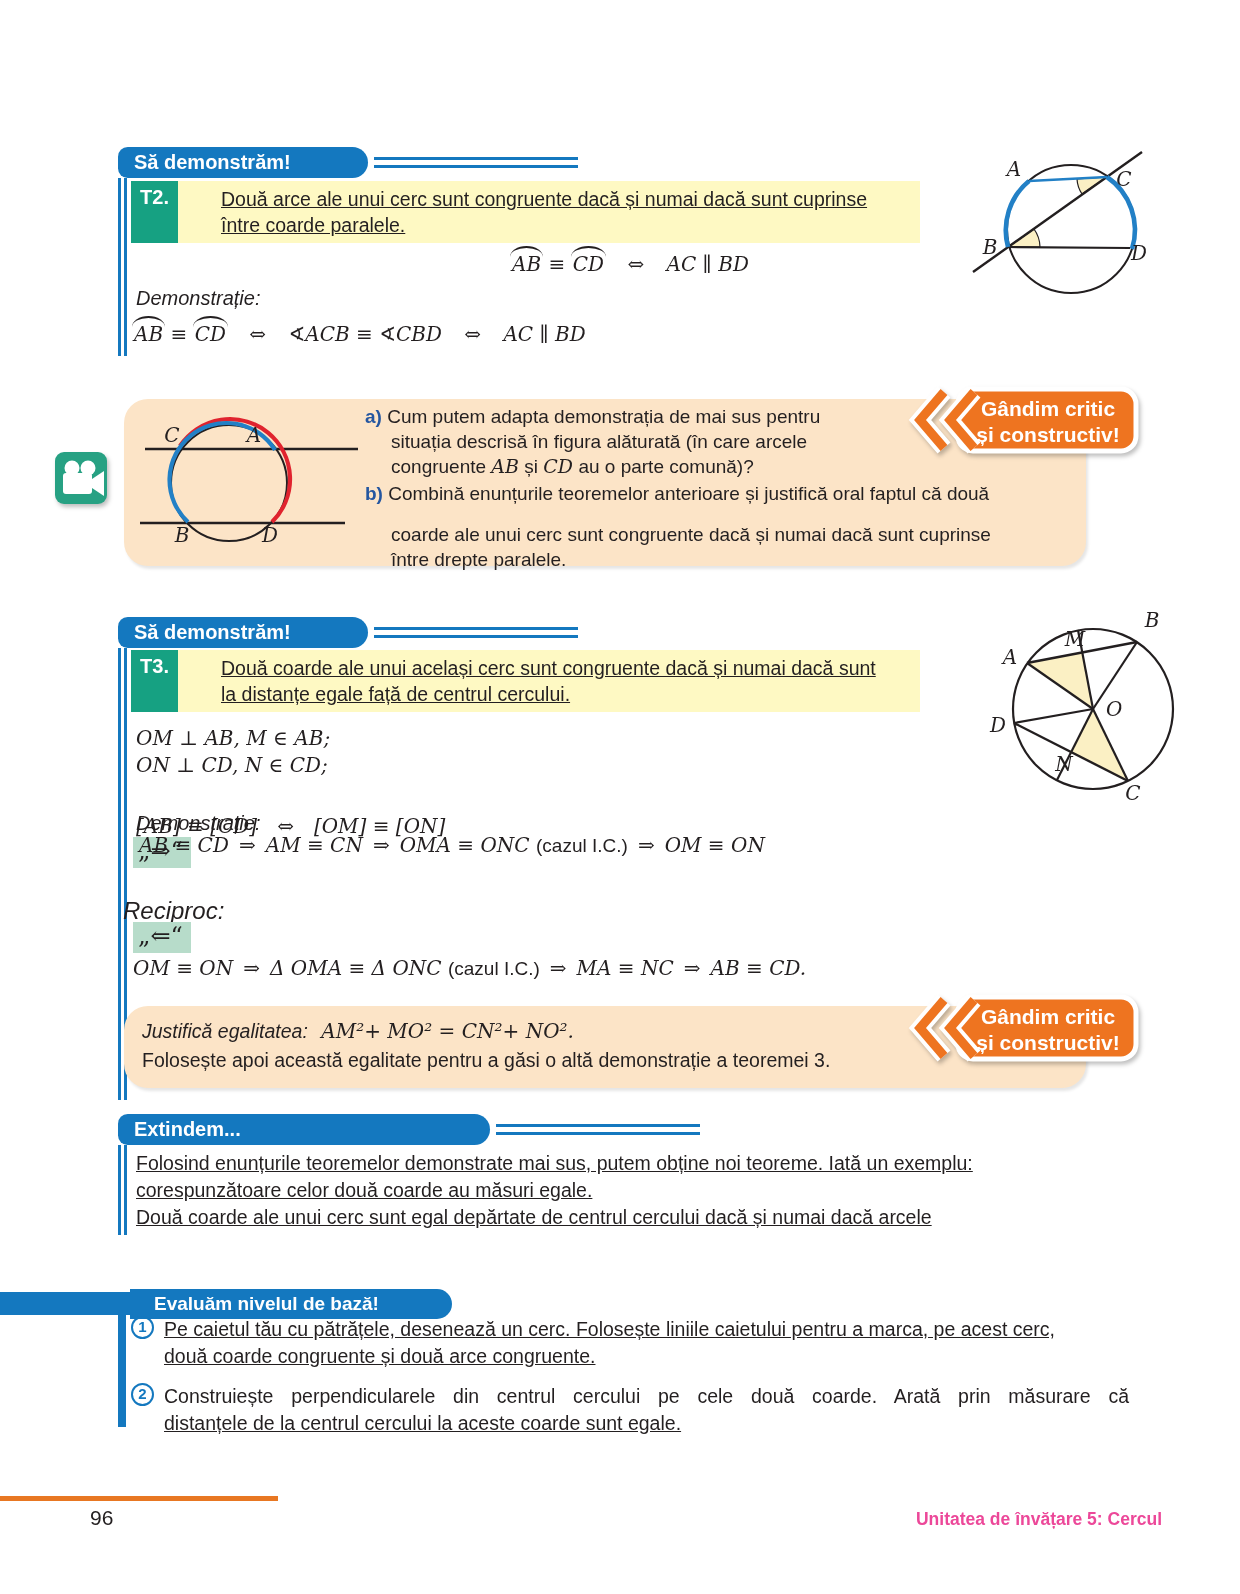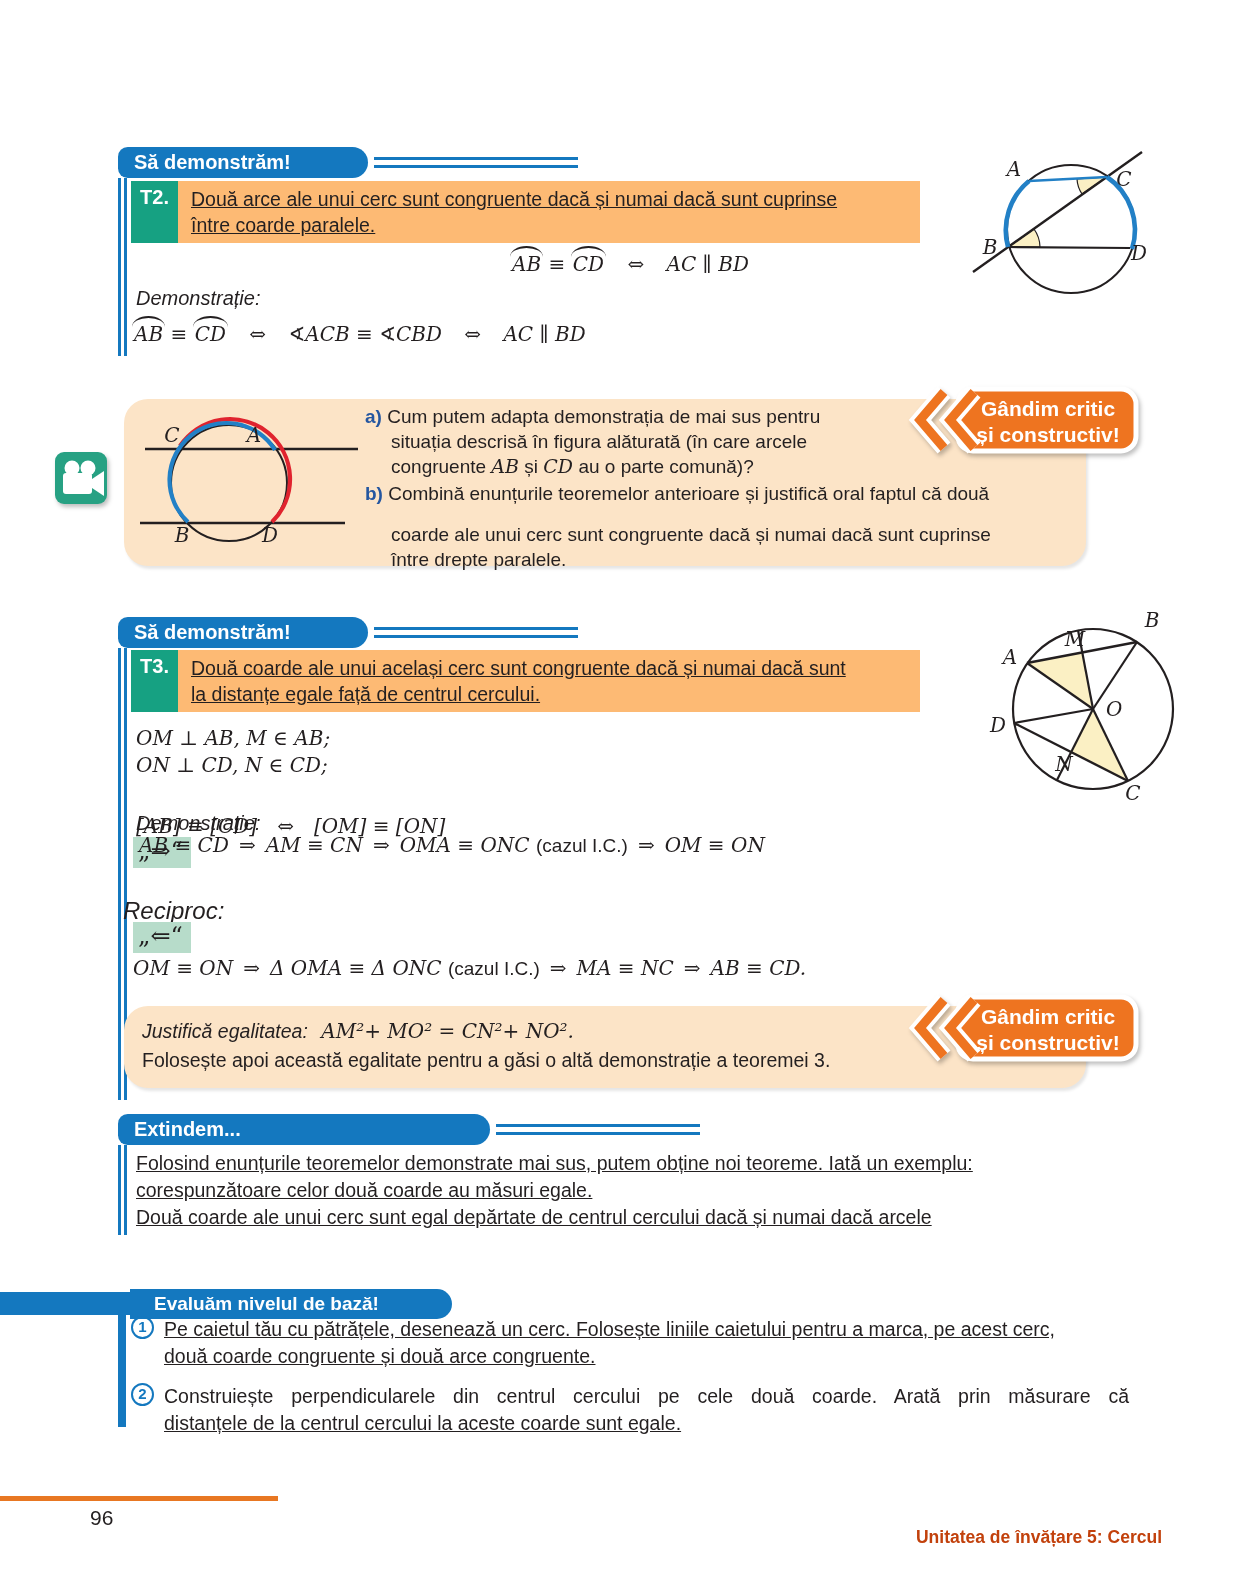--- a/index.html
+++ b/index.html
@@ -4,21 +4,21 @@
 <style>
   html,body{margin:0;padding:0;background:#fff;}
   .page{position:relative;width:1240px;height:1594px;background:#ffffff;
         font-family:"Liberation Sans",sans-serif;color:#231f20;overflow:hidden;}
   .abs{position:absolute;}
   .hdr{background:#1478bf;color:#fff;font-weight:bold;font-size:20px;line-height:31px;
        border-radius:10px 16px 16px 10px;padding-left:16px;box-sizing:border-box;height:31px;}
   .hdr-sq{border-radius:0 16px 16px 0;}
   .dline{height:11px;box-sizing:border-box;border-top:3px solid #1478bf;border-bottom:3px solid #1478bf;}
   .vline{width:9px;box-sizing:border-box;border-left:3px solid #1478bf;border-right:3px solid #1478bf;}
-  .tbox{background:#fdba74;display:flex;}
+  .tbox{background:#fef9c3;display:flex;gap:30px;}
   .tbadge{flex:0 0 47px;width:47px;background:#16a182;color:#fff;font-weight:bold;font-size:20px;
           text-align:center;padding-top:5px;box-sizing:border-box;}
   .tstmt{padding:5px 0 0 13px;font-size:19.5px;line-height:26px;}
   .math{font-family:"DejaVu Serif","DejaVu Sans",serif;font-style:italic;font-size:20px;}
   .msans{font-family:"Liberation Sans",sans-serif;font-style:normal;}
   .arc{position:relative;display:inline-block;padding:0 1px;}
   .arc::before{content:"";position:absolute;left:-1px;right:-1px;top:-6px;height:9px;
                border-top:2px solid #231f20;border-radius:50% 50% 0 0/100% 100% 0 0;}
   .wg{margin:0 16px;}
   .obox{background:#fce4c7;border-radius:24px;box-shadow:2px 3px 3px rgba(0,0,0,0.10);}
@@ -230,15 +230,15 @@
   <div class="abs evalitem" style="left:131px;top:1383px;width:1000px;">
     <div class="evalnum">2</div>
     <div class="body19" style="width:965px;">
       <div style="text-align:justify;text-align-last:justify;">Construiește perpendicularele din centrul cercului pe cele două coarde. Arată prin măsurare că</div>
       <div class="nowrap">distanțele de la centrul cercului la aceste coarde sunt egale.</div>
     </div>
   </div>
 
   <div class="abs" style="left:0;top:1496px;width:278px;height:5px;background:#e87722;"></div>
   <div class="abs" style="left:90px;top:1506px;font-size:21px;">96</div>
-  <div class="abs" style="right:78px;top:1509px;font-size:17.5px;font-weight:bold;color:#c2410c;margin-top:18px;">Unitatea de învățare 5:  Cercul</div>
+  <div class="abs" style="right:78px;top:1509px;font-size:17.5px;font-weight:bold;color:#ec4899;">Unitatea de învățare 5:  Cercul</div>
 
 </div>
 
 </body></html>

